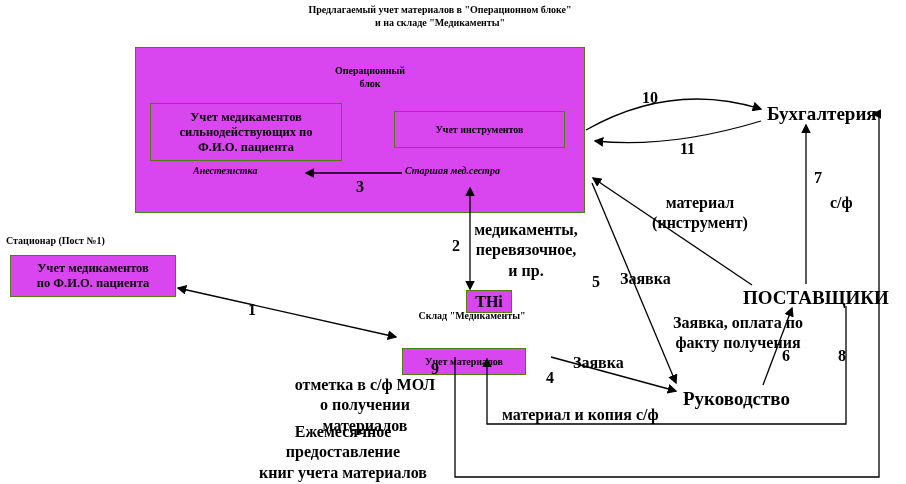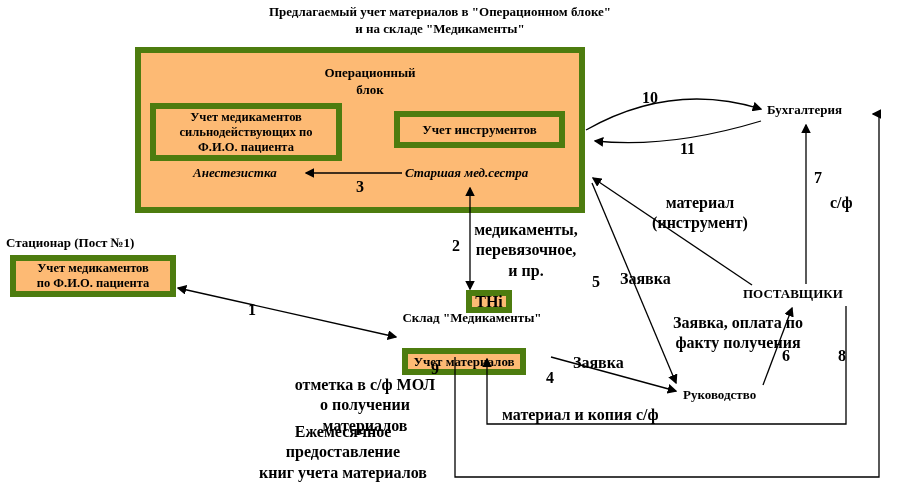--- a/index.html
+++ b/index.html
@@ -11,26 +11,26 @@
     background: #ffffff;
     color: #000;
     font-family: "Liberation Serif", "DejaVu Serif", serif;
     font-weight: bold;
     overflow: hidden;
   }
   .txt { position: absolute; font-size: 16px; line-height: 1.28; z-index: 6; }
   .pre { white-space: pre-line; }
   .center { text-align: center; }
   .italic { font-style: italic; }
-  .fs13 { font-size: 13px; }
-  .fs14 { font-size: 13px; font-family: Liberation Serif, serif; }
+  .fs13 { font-size: 10px; }
+  .fs14 { font-size: 19px; font-family: Liberation Serif, serif; }
   .box {
     position: absolute;
-    border: 6px solid #4d7c0f;
-    background: #fdba74;
+    border: 1px solid #4d7c0f;
+    background: #d946ef;
     display: flex;
     align-items: center;
     justify-content: center;
     text-align: center;
     z-index: 2;
   }
   svg.overlay { position: absolute; left: 0; top: 0; z-index: 5; pointer-events: none; }
 </style>
 </head>
 <body>

